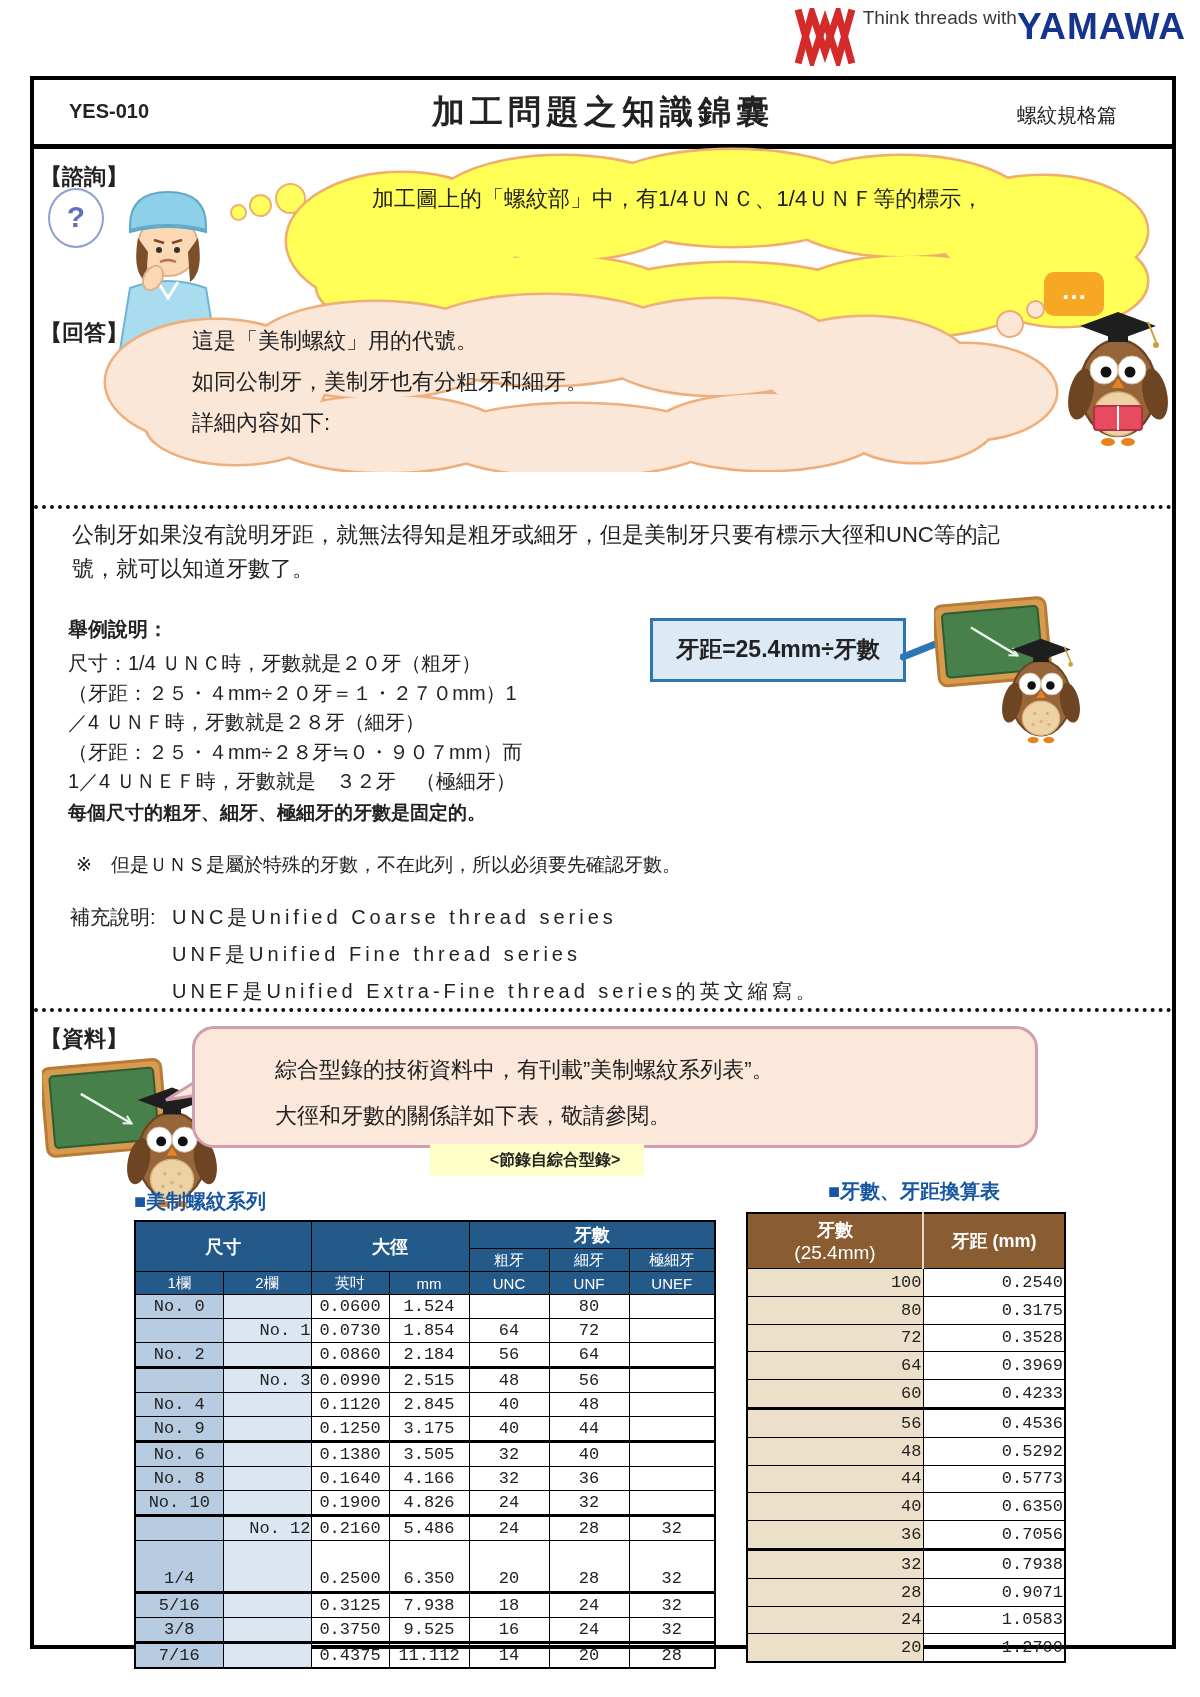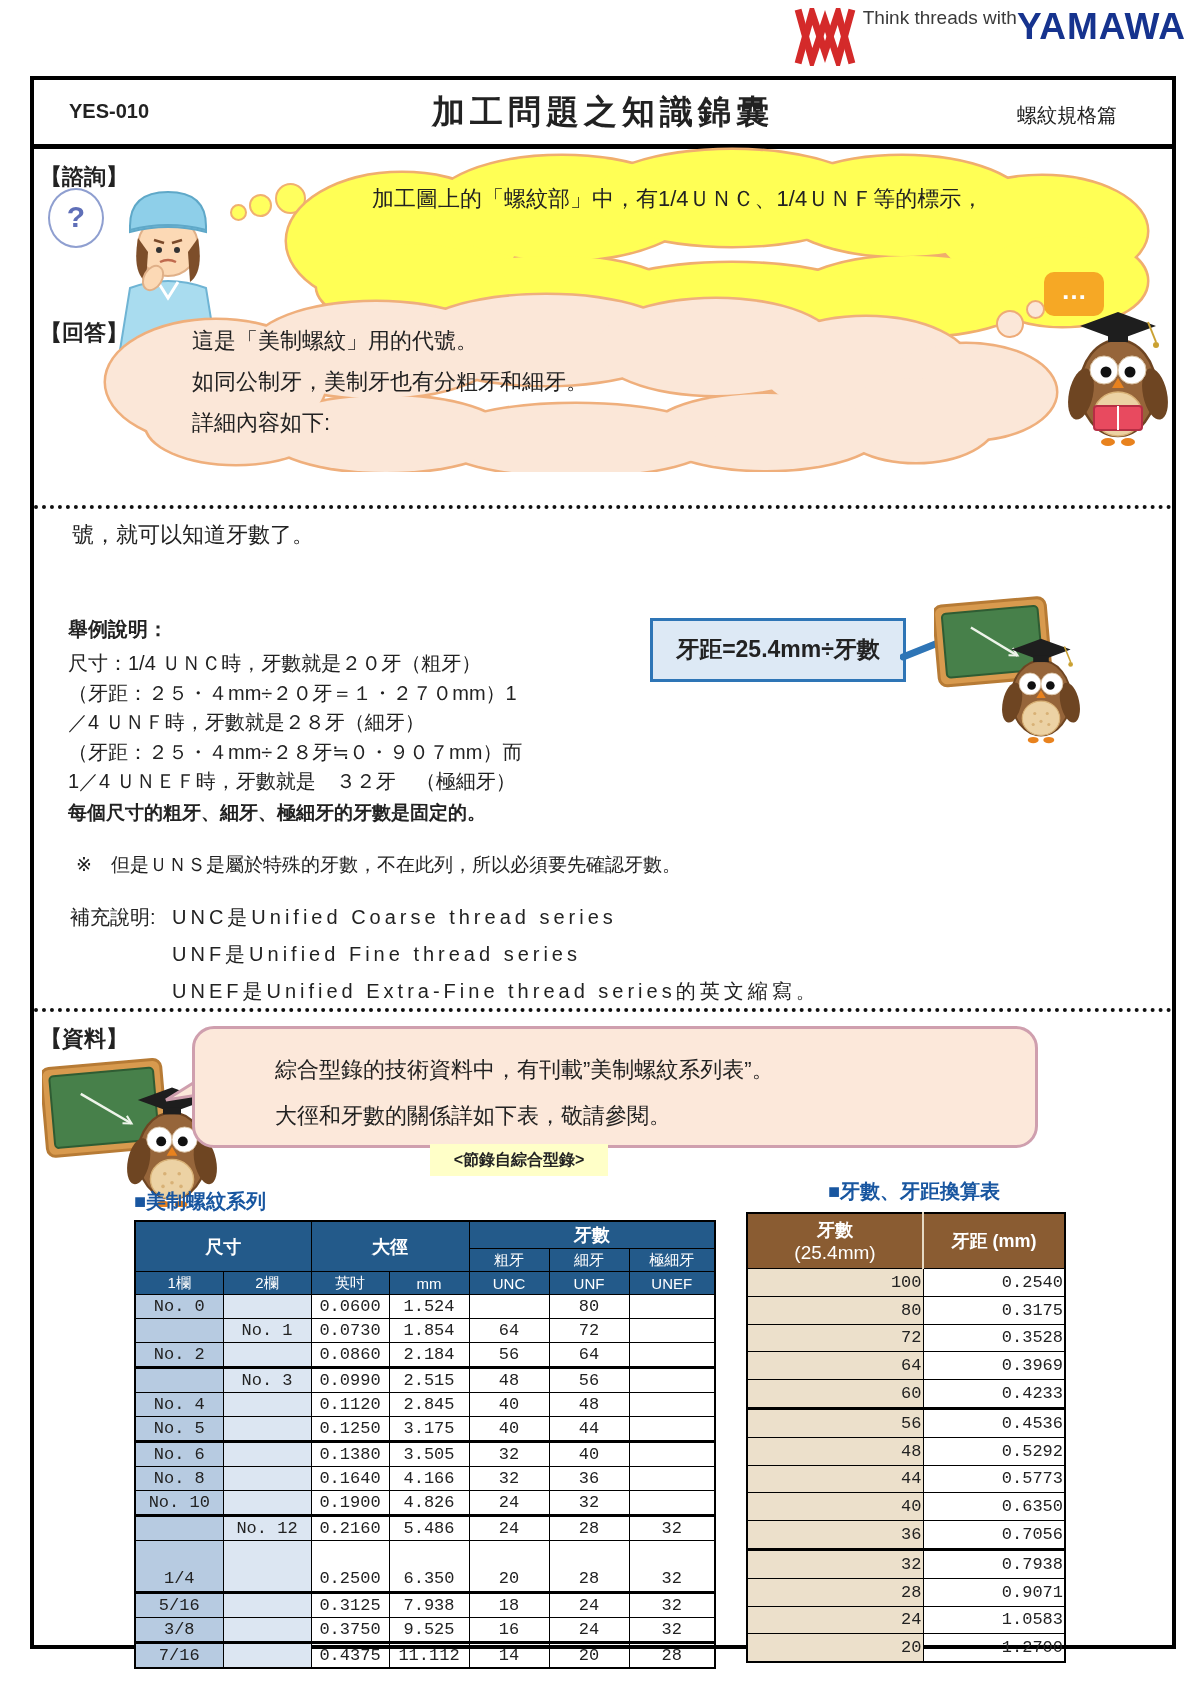--- a/index.html
+++ b/index.html
@@ -52,35 +52,35 @@
   .supp-label{position:absolute;left:36px;top:824px;font-size:20px;}
   .supp-lines{position:absolute;left:138px;top:824px;font-size:20px;letter-spacing:4px;}
   .supp-lines div{height:37px;}
 
   .pinkbox{position:absolute;left:158px;top:946px;width:840px;height:116px;background:#fce8da;
         border:3px solid #cf9fae;border-radius:22px;}
   .pink-text{position:absolute;left:80px;top:26px;font-size:22px;color:#222;}
   .pink-text div{height:46px;}
 
   .src-note{position:absolute;left:396px;top:1064px;width:178px;height:32px;background:#ffffc8;
-        text-align:center;line-height:32px;font-size:16px;font-weight:bold;color:#222;}
+        text-align:center;line-height:32px;font-size:16px;font-weight:bold;color:#222;padding-left:36px;}
 
   .tbl-title{position:absolute;font-size:20px;font-weight:bold;color:#1856a0;}
 
   
   table.us{position:absolute;left:100px;top:1140px;border-collapse:collapse;table-layout:fixed;width:580px;
         border:2px solid #000;font-family:"Liberation Mono","DejaVu Sans Mono",monospace;}
   .us th,.us td{border:1px solid #000;text-align:center;padding:0;overflow:hidden;}
   .us thead th{background:#235a8a;color:#fff;font-family:"Liberation Sans",sans-serif;font-weight:bold;}
   .us .hA{font-size:18px;height:26px;}
   .us .hB{font-size:15px;height:22px;font-weight:normal;}
   .us .hC{font-size:15px;height:22px;font-weight:normal;}
   .us td{font-size:17px;height:23px;}
   .us td.c1{background:#b7cbe1;}
-  .us td.c2{background:#dce6f2;}
+  .us td.c2{background:#dce6f2;text-align:right;}
   .us tr.group td{border-top:3px solid #000;}
   .us tr.tall td{height:47px;vertical-align:bottom;padding-bottom:3px;}
 
   
   table.conv{position:absolute;left:712px;top:1132px;border-collapse:collapse;table-layout:fixed;width:318px;
         border:2px solid #000;font-family:"Liberation Mono","DejaVu Sans Mono",monospace;}
   .conv th{background:#8a5c32;color:#fff;border:1px solid #000;height:52px;
         font-family:"Liberation Sans",sans-serif;vertical-align:middle;}
   .conv th.pitch{border-left:2px solid #e6d9c3;}
   .conv .th-main{font-size:18px;font-weight:bold;}
@@ -224,20 +224,21 @@
       <rect x="40" y="28" width="20" height="8" fill="#1e1e1e"></rect>
       <line x1="80" y1="16" x2="88" y2="36" stroke="#caa132" stroke-width="2"></line>
       <circle cx="88" cy="39" r="3" fill="#caa132"></circle>
       <ellipse cx="40" cy="136" rx="7" ry="4" fill="#e8821e"></ellipse>
         <ellipse cx="60" cy="136" rx="7" ry="4" fill="#e8821e"></ellipse>
     </svg>
 
     <div class="dotted" style="top:425px;"></div>
 
     <div class="intro">
+        <div>公制牙如果沒有說明牙距，就無法得知是粗牙或細牙，但是美制牙只要有標示大徑和UNC等的記</div>
         <div>號，就可以知道牙數了。</div>
       </div>
 
     <div class="ex-title">舉例說明：</div>
     <div class="ex-lines">
         <div>尺寸：1/4 ＵＮＣ時，牙數就是２０牙（粗牙）</div>
         <div>（牙距：２５・４mm÷２０牙＝１・２７０mm）1</div>
         <div>／4 ＵＮＦ時，牙數就是２８牙（細牙）</div>
         <div>（牙距：２５・４mm÷２８牙≒０・９０７mm）而</div>
         <div>1／4 ＵＮＥＦ時，牙數就是　３２牙　（極細牙）</div>
@@ -405,21 +406,21 @@
           <tr>
             <td class="c1">No. 4</td>
             <td class="c2"></td>
             <td class="num">0.1120</td>
             <td class="num">2.845</td>
             <td class="num">40</td>
             <td class="num">48</td>
             <td class="num"></td>
           </tr>
           <tr>
-            <td class="c1">No. 5</td>
+            <td class="c1">No. 9</td>
             <td class="c2"></td>
             <td class="num">0.1250</td>
             <td class="num">3.175</td>
             <td class="num">40</td>
             <td class="num">44</td>
             <td class="num"></td>
           </tr>
           <tr class="group">
             <td class="c1">No. 6</td>
             <td class="c2"></td>

